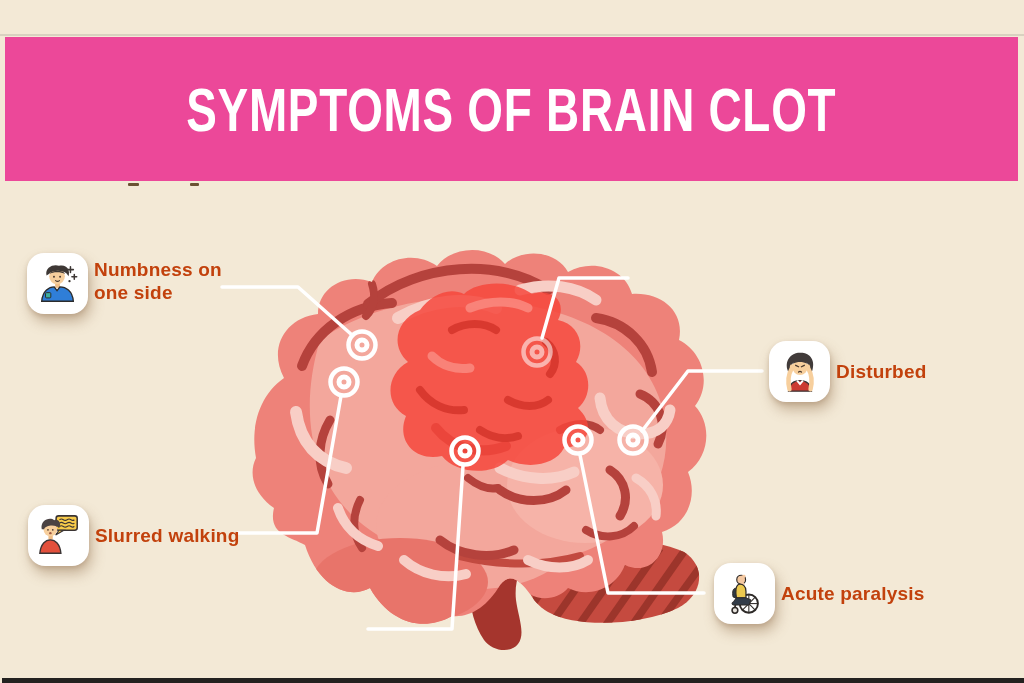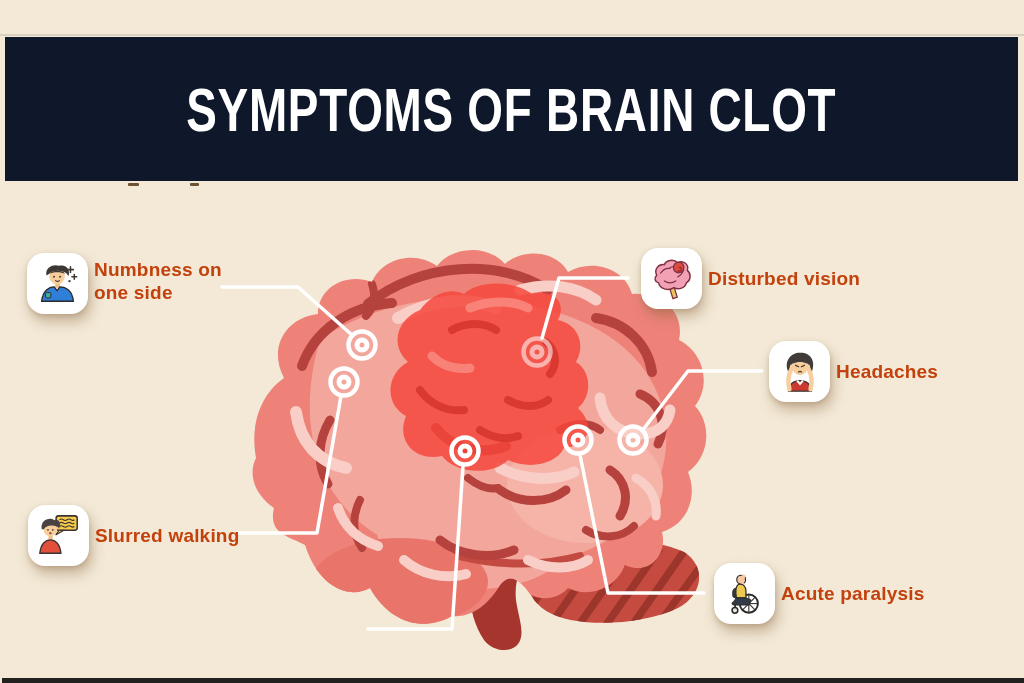--- a/index.html
+++ b/index.html
@@ -1,19 +1,19 @@
 <!DOCTYPE html>
 <html><head>
 <meta charset="utf-8">
 <style>
   html,body{margin:0;padding:0;}
   body{width:1024px;height:683px;overflow:hidden;font-family:"Liberation Sans",sans-serif;}
   .stage{position:relative;width:1024px;height:683px;background:#f3e9d6;overflow:hidden;}
   .topline{position:absolute;left:0;top:34px;width:1024px;height:2px;background:#d9d1c0;}
-  .banner{position:absolute;left:5px;top:37px;width:1013px;height:144px;background:#0f172a;
+  .banner{position:absolute;left:5px;top:37px;width:1013px;height:144px;background:#ec4899;
           display:flex;align-items:center;justify-content:center;}
   .banner h1{margin:0;color:#ffffff;font-weight:700;font-size:62px;letter-spacing:1px;
              transform:scaleX(.74);transform-origin:center;white-space:nowrap;
              font-family:"Liberation Sans",sans-serif;}
   .crop-dash{position:absolute;height:3px;background:#6a5233;border-radius:1px;}
   .dash1{left:128px;top:183px;width:11px;}
   .dash2{left:190px;top:183px;width:9px;}
   .art{position:absolute;left:0;top:0;width:1024px;height:683px;}
   .card{position:absolute;display:flex;gap:6px;}
   .card.vcenter{align-items:center;height:61px;}
@@ -210,38 +210,20 @@
         <path d="M6 17 C4 8 14 3.5 19 7.5 C24 5.5 27 12 24 16 C22 12 10 12 8.5 17 Z" fill="#4a4243"></path>
         <circle cx="12.5" cy="17.5" r="0.9" fill="#4a3a30"></circle>
           <circle cx="17.5" cy="17.5" r="0.9" fill="#4a3a30"></circle>
         <circle cx="15" cy="21" r="1.3" fill="#a05a42"></circle>
       </svg>
     </div>
     <div class="card-text">Slurred walking</div>
   </div>
 
 
-  <div class="card vcenter" style="left:641px;top:248px;">
-    <div class="icon-box">
-      <svg viewBox="0 0 48 48">
-        <path d="M21 32 L26 32 L29.5 43 L25 44.5 Z" fill="#ecc35c" stroke="#7c3040" stroke-width="1.3"></path>
-        <path d="M8 20 C5 14 10 8 16 9 C18 4 26 3 30 7 C36 4 42 9 40 15 C44 18 44 25 39 28
-                 C38 33 31 36 26 33 C20 37 11 34 10 28 C6 27 5 23 8 20 Z" fill="#f2a0b4" stroke="#7c3040" stroke-width="1.5"></path>
-        <g stroke="#7c3040" stroke-width="1.2" fill="none" stroke-linecap="round">
-          <path d="M12 18 q4 -6 10 -5"></path>
-            <path d="M16 26 q6 4 12 0"></path>
-          <path d="M30 22 q4 -2 6 -7"></path>
-            <path d="M22 12 q4 -2 7 1"></path>
-        </g>
-        <circle cx="31" cy="12" r="5.5" fill="#dd4a42" stroke="#7c3040" stroke-width="1.3"></circle>
-        <path d="M31 12 q3 -1 2.5 2 q-0.5 2.5 -3.5 1.5" stroke="#8e2a26" fill="none" stroke-width="1.2"></path>
-      </svg>
-    </div>
-    <div class="card-text">Disturbed vision</div>
-  </div>
 
   <div class="card vcenter" style="left:769px;top:341px;">
     <div class="icon-box">
       <svg viewBox="0 0 48 48">
         <path d="M12 44 C13 36 18 33 24 33 C30 33 35 36 36 44 Z" fill="#cb3a31" stroke="#3a3434" stroke-width="1.3"></path>
         <path d="M21 33 L24 36.5 L27 33" stroke="#ffffff" stroke-width="2" fill="none"></path>
         <circle cx="24" cy="19" r="8" fill="#f7cf9d"></circle>
         <path d="M11 22 C7 8 20 3 24 4 C30 3 41 8 37 22 C36 26 34 27 34 27 L32 15.5 C27 11.5 21 11.5 16 15.5 L14 27 C14 27 12 26 11 22 Z" fill="#413b3a"></path>
         <path d="M16.5 15.5 C18.5 11 29.5 11 31.5 15.5 C27 13 21 13 16.5 15.5 Z" fill="#413b3a"></path>
         <g stroke="#4a3a30" stroke-width="1.4" stroke-linecap="round">
@@ -250,21 +232,21 @@
         </g>
         <path d="M22.5 24 q1.5 -1.2 3 0" stroke="#4a3a30" stroke-width="1.3" fill="none" stroke-linecap="round"></path>
         <g stroke="#f7cf9d" stroke-width="4.6" fill="none" stroke-linecap="round">
           <path d="M13 42 C11 34 12 26 15.5 20"></path>
           <path d="M35 42 C37 34 36 26 32.5 20"></path>
         </g>
         <circle cx="16" cy="18.5" r="2.6" fill="#f7cf9d"></circle>
         <circle cx="32" cy="18.5" r="2.6" fill="#f7cf9d"></circle>
       </svg>
     </div>
-    <div class="card-text">Headaches</div>
+    <div class="card-text">Disturbed</div>
   </div>
 
   <div class="card vcenter" style="left:714px;top:563px;">
     <div class="icon-box">
       <svg viewBox="0 0 48 48">
         <circle cx="28" cy="34" r="9.5" fill="none" stroke="#2e2a28" stroke-width="2"></circle>
         <g stroke="#2e2a28" stroke-width="1.1">
           <line x1="28" y1="24.5" x2="28" y2="43.5"></line>
             <line x1="18.5" y1="34" x2="37.5" y2="34"></line>
           <line x1="21.3" y1="27.3" x2="34.7" y2="40.7"></line>

